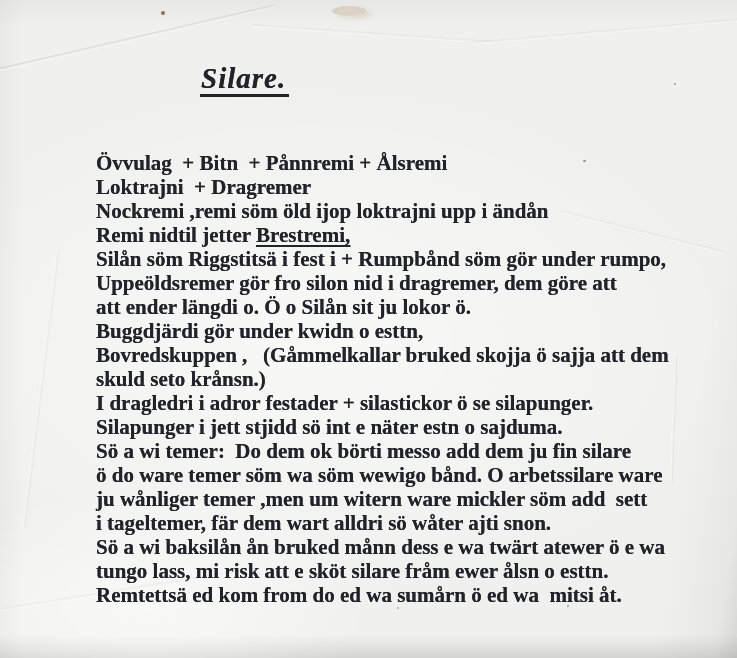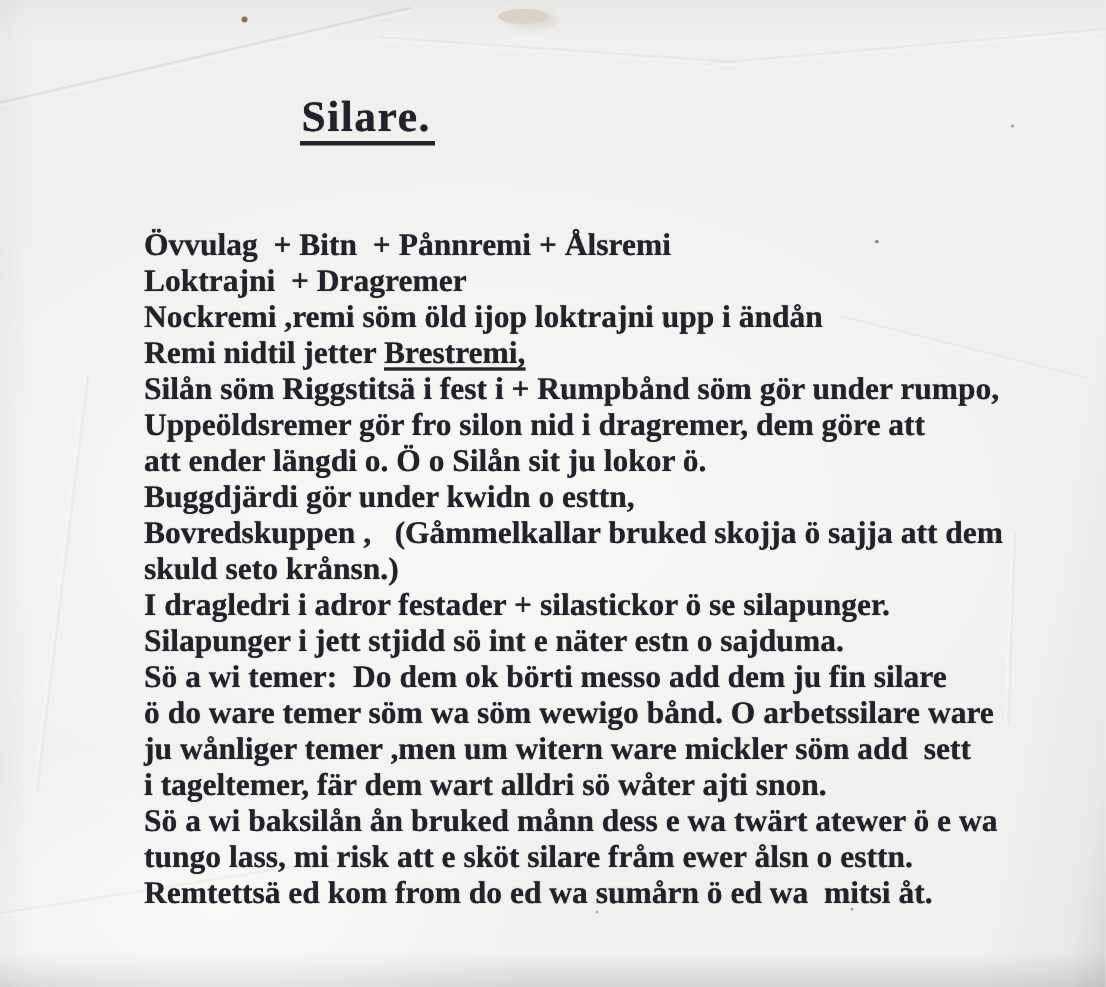--- a/index.html
+++ b/index.html
@@ -39,21 +39,21 @@
   .speck{position:absolute;border-radius:50%;pointer-events:none;}
   .s1{left:161px;top:11px;width:4px;height:4px;background:#8f7050;}
   .s2{left:332px;top:6px;width:34px;height:10px;border-radius:50%;
       background:rgba(176,146,104,0.28);box-shadow:6px 3px 4px rgba(176,146,104,0.18);}
   .s3{left:674px;top:83px;width:2px;height:2px;background:#989896;}
   .s4{left:583px;top:160px;width:3px;height:2px;background:#8c8c8a;}
   .s5{left:567px;top:605px;width:2px;height:2px;background:#a0a09e;}
   .s6{left:397px;top:607px;width:2px;height:2px;background:#b0b0ae;}
   .title{
     position:absolute;left:200px;top:63px;
-    font-weight:700;font-size:29px;line-height:30px;
+    font-style:italic;font-weight:700;font-size:29px;line-height:30px;
     letter-spacing:1px;color:var(--ink);
     border-bottom:3.5px solid var(--ink);padding:0 3px 1px 1px;
     text-shadow:0 0 0.6px rgba(34,34,43,0.85);
   }
   .body-text{
     position:absolute;left:96px;top:151px;width:620px;
     font-weight:700;font-size:21px;line-height:24px;
     color:var(--ink);white-space:pre-wrap;
     text-shadow:0 0 0.6px rgba(34,34,43,0.8);
   }

